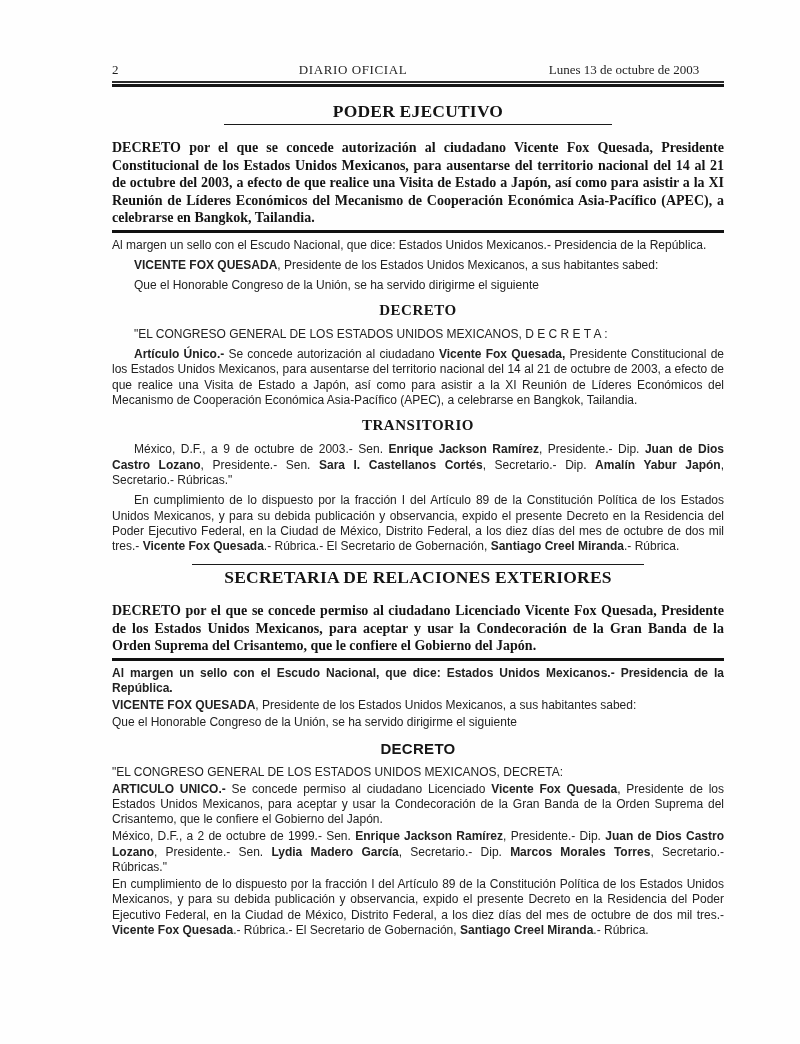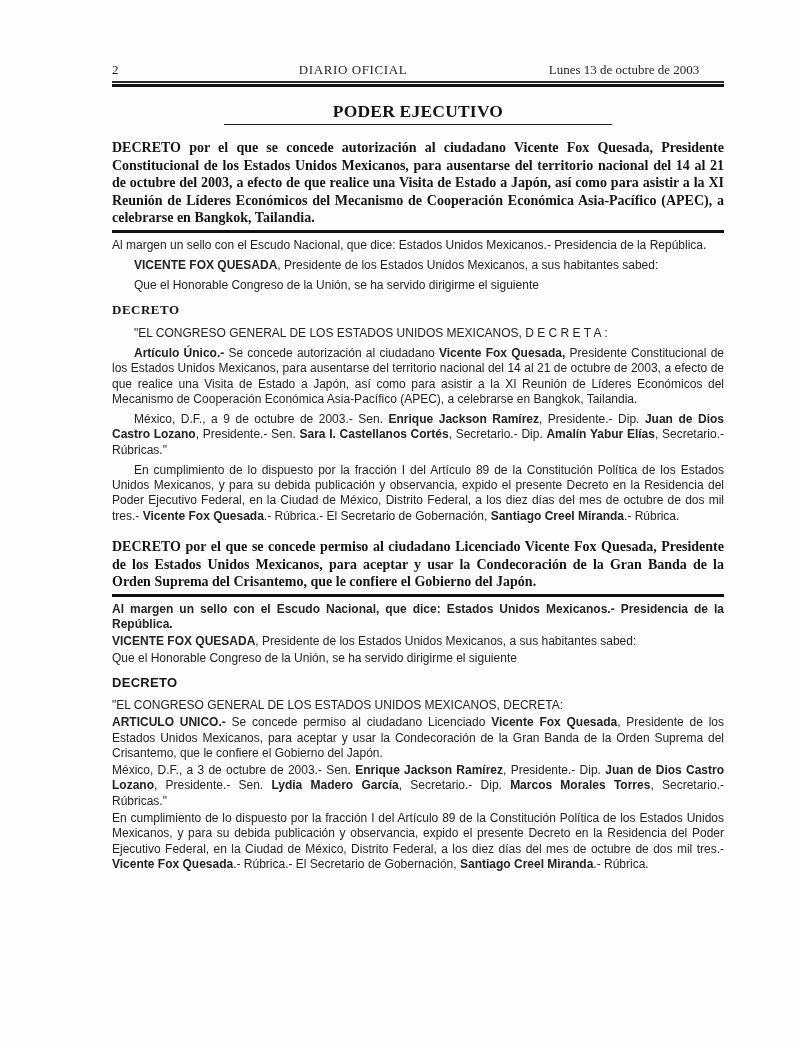--- a/index.html
+++ b/index.html
@@ -30,21 +30,21 @@
             line-height:17.5px;text-align:justify;margin:14px 0 3px;color:#141414;}
   .rule-thick{height:3px;background:#111;margin:2px 0 5px;}
 
   
   .body{font-size:12px;line-height:15.4px;margin:4.5px 0;color:#222;}
   .just{text-align:justify;}
   .ind{text-indent:22px;}
   .tight{margin:1.5px 0;}
   .bold{font-weight:bold;}
   b{font-weight:bold;}
-  .chead{font-weight:bold;font-size:13px;margin:9px 0 8px;color:#161616;}
+  .chead{text-align:center;font-weight:bold;font-size:15px;margin:9px 0 8px;color:#161616;}
   .chead.serif{font-family:"Liberation Serif",serif;letter-spacing:.5px;}
   .chead.sans{font-family:"Liberation Sans",sans-serif;letter-spacing:.3px;}
 </style>
 </head>
 <body>
 
 <div class="sheet">
   <div class="inner">
 
     <header class="masthead">
@@ -65,33 +65,38 @@
 
       <p class="headnote">DECRETO por el que se concede autorización al ciudadano Vicente Fox Quesada, Presidente Constitucional de los Estados Unidos Mexicanos, para ausentarse del territorio nacional del 14 al 21 de octubre del 2003, a efecto de que realice una Visita de Estado a Japón, así como para asistir a la XI Reunión de Líderes Económicos del Mecanismo de Cooperación Económica Asia-Pacífico (APEC), a celebrarse en Bangkok, Tailandia.</p>
       <div class="rule-thick"></div>
 
       <p class="body just">Al margen un sello con el Escudo Nacional, que dice: Estados Unidos Mexicanos.- Presidencia de la República.</p>
       <p class="body ind"><b>VICENTE FOX QUESADA</b><span>, Presidente de los Estados Unidos Mexicanos, a sus habitantes sabed:</span></p>
       <p class="body ind">Que el Honorable Congreso de la Unión, se ha servido dirigirme el siguiente</p>
       <p class="chead serif">DECRETO</p>
       <p class="body ind">"EL CONGRESO GENERAL DE LOS ESTADOS UNIDOS MEXICANOS, D E C R E T A :</p>
       <p class="body ind just"><b>Artículo Único.-</b><span> Se concede autorización al ciudadano </span><b>Vicente Fox Quesada,</b><span> Presidente Constitucional de los Estados Unidos Mexicanos, para ausentarse del territorio nacional del 14 al 21 de octubre de 2003, a efecto de que realice una Visita de Estado a Japón, así como para asistir a la XI Reunión de Líderes Económicos del Mecanismo de Cooperación Económica Asia-Pacífico (APEC), a celebrarse en Bangkok, Tailandia.</span></p>
-      <p class="body ind just"><span>México, D.F., a 9 de octubre de 2003.- Sen. </span><b>Enrique Jackson Ramírez</b><span>, Presidente.- Dip. </span><b>Juan de Dios Castro Lozano</b><span>, Presidente.- Sen. </span><b>Sara I. Castellanos Cortés</b><span>, Secretario.- Dip. </span><b>Amalín Yabur Elías</b><span>, Secretario.- Rúbricas."</span></p>
+      <p class="chead serif">TRANSITORIO</p>
+      <p class="body ind just"><span>México, D.F., a 9 de octubre de 2003.- Sen. </span><b>Enrique Jackson Ramírez</b><span>, Presidente.- Dip. </span><b>Juan de Dios Castro Lozano</b><span>, Presidente.- Sen. </span><b>Sara I. Castellanos Cortés</b><span>, Secretario.- Dip. </span><b>Amalín Yabur Japón</b><span>, Secretario.- Rúbricas."</span></p>
       <p class="body ind just"><span>En cumplimiento de lo dispuesto por la fracción I del Artículo 89 de la Constitución Política de los Estados Unidos Mexicanos, y para su debida publicación y observancia, expido el presente Decreto en la Residencia del Poder Ejecutivo Federal, en la Ciudad de México, Distrito Federal, a los diez días del mes de octubre de dos mil tres.- </span><b>Vicente Fox Quesada</b><span>.- Rúbrica.- El Secretario de Gobernación, </span><b>Santiago Creel Miranda</b><span>.- Rúbrica.</span></p>
     </section>
 
     <section>
+      <div class="sec-head2">
+        <div class="overrule"></div>
+        <div class="big-title">SECRETARIA DE RELACIONES EXTERIORES</div>
+      </div>
 
       <p class="headnote">DECRETO por el que se concede permiso al ciudadano Licenciado Vicente Fox Quesada, Presidente de los Estados Unidos Mexicanos, para aceptar y usar la Condecoración de la Gran Banda de la Orden Suprema del Crisantemo, que le confiere el Gobierno del Japón.</p>
       <div class="rule-thick"></div>
 
       <p class="body just bold tight">Al margen un sello con el Escudo Nacional, que dice: Estados Unidos Mexicanos.- Presidencia de la República.</p>
       <p class="body tight"><b>VICENTE FOX QUESADA</b><span>, Presidente de los Estados Unidos Mexicanos, a sus habitantes sabed:</span></p>
       <p class="body tight">Que el Honorable Congreso de la Unión, se ha servido dirigirme el siguiente</p>
       <p class="chead sans">DECRETO</p>
       <p class="body tight">"EL CONGRESO GENERAL DE LOS ESTADOS UNIDOS MEXICANOS, DECRETA:</p>
       <p class="body just tight"><b>ARTICULO UNICO.-</b><span> Se concede permiso al ciudadano Licenciado </span><b>Vicente Fox Quesada</b><span>, Presidente de los Estados Unidos Mexicanos, para aceptar y usar la Condecoración de la Gran Banda de la Orden Suprema del Crisantemo, que le confiere el Gobierno del Japón.</span></p>
-      <p class="body just tight"><span>México, D.F., a 3 de octubre de 2003.- Sen. </span><b>Enrique Jackson Ramírez</b><span>, Presidente.- Dip. </span><b>Juan de Dios Castro Lozano</b><span>, Presidente.- Sen. </span><b>Lydia Madero García</b><span>, Secretario.- Dip. </span><b>Marcos Morales Torres</b><span>, Secretario.- Rúbricas."</span></p>
+      <p class="body just tight"><span>México, D.F., a 2 de octubre de 1999.- Sen. </span><b>Enrique Jackson Ramírez</b><span>, Presidente.- Dip. </span><b>Juan de Dios Castro Lozano</b><span>, Presidente.- Sen. </span><b>Lydia Madero García</b><span>, Secretario.- Dip. </span><b>Marcos Morales Torres</b><span>, Secretario.- Rúbricas."</span></p>
       <p class="body just tight"><span>En cumplimiento de lo dispuesto por la fracción I del Artículo 89 de la Constitución Política de los Estados Unidos Mexicanos, y para su debida publicación y observancia, expido el presente Decreto en la Residencia del Poder Ejecutivo Federal, en la Ciudad de México, Distrito Federal, a los diez días del mes de octubre de dos mil tres.- </span><b>Vicente Fox Quesada</b><span>.- Rúbrica.- El Secretario de Gobernación, </span><b>Santiago Creel Miranda</b><span>.- Rúbrica.</span></p>
     </section>
 
   </div>
 </div>
 
 </body></html>

